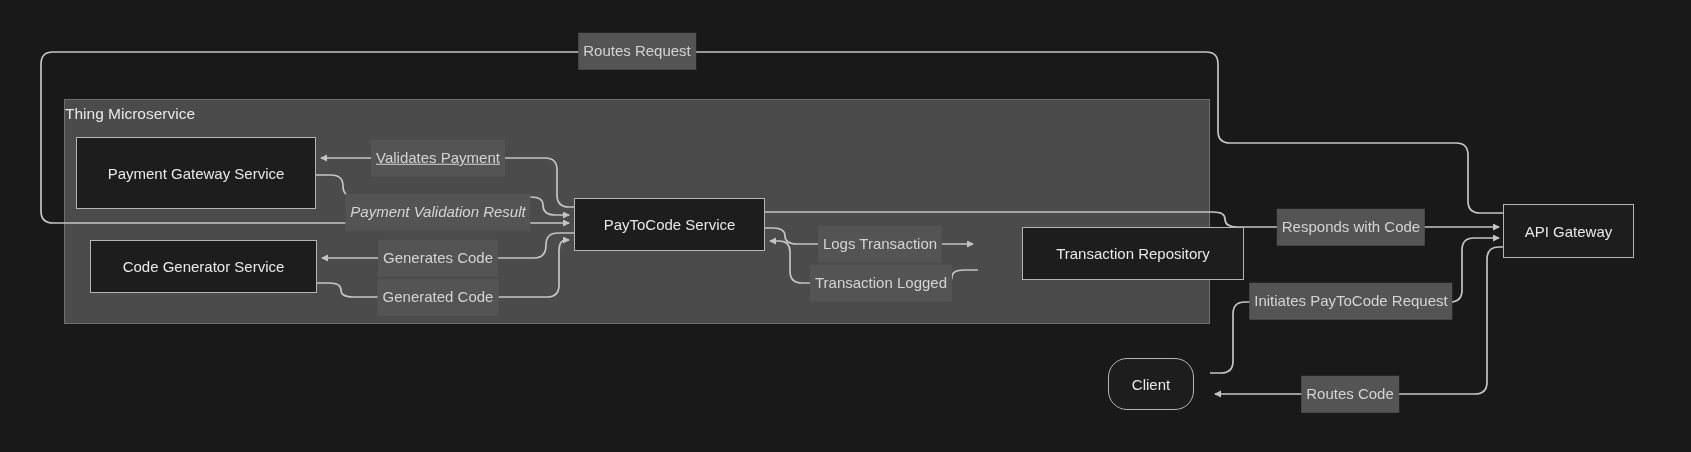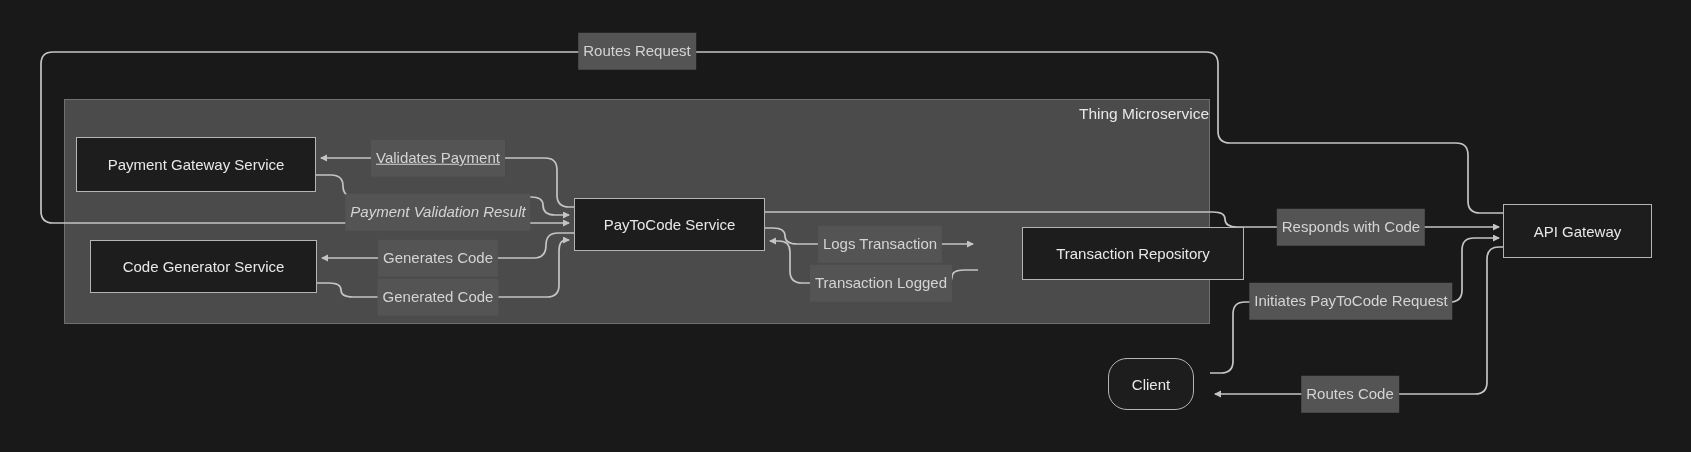--- a/index.html
+++ b/index.html
@@ -40,21 +40,21 @@
 
   .subgraph {
     position: absolute;
     background: var(--subgraph-fill);
     border: 1px solid var(--subgraph-border);
   }
   .subgraph-title {
     position: absolute;
     left: 0; right: 0;
     top: 5px;
-    text-align: right;
+    text-align: left;
     font-size: 15.5px;
     color: var(--title-text);
   }
 
   .node {
     position: absolute;
     background: var(--node-fill);
     border: 1.5px solid var(--node-border);
     color: var(--node-text);
     font-size: 15px;
@@ -96,25 +96,25 @@
     <path class="edge" marker-end="url(#arrow)" d="M316 175 L331 175 Q343 175 343 186 Q343 197 355 197 L531 197 Q543 197 543 205 Q543 215 555 215 L569 215"></path>
     <path class="edge" marker-end="url(#arrow)" d="M574 233 L558 233 Q546 233 546 245 Q546 258 534 258 L322 258"></path>
     <path class="edge" marker-end="url(#arrow)" d="M317 283 L329 283 Q341 283 341 290 Q341 297 353 297 L547 297 Q559 297 559 285 L559 251 Q559 240 566 240 L569 240"></path>
     <path class="edge" marker-end="url(#arrow)" d="M765 228 L773 228 Q785 228 785 236 Q785 244 797 244 L973 244"></path>
     <path class="edge" marker-end="url(#arrow)" d="M978 270 L964 270 Q952 270 952 277 Q952 283 940 283 L802 283 Q790 283 790 271 L790 252 Q790 241 779 241 L770 241"></path>
     <path class="edge" marker-end="url(#arrow)" d="M765 212 L1213 212 Q1225 212 1225 219 Q1225 227 1237 227 L1499 227"></path>
     <path class="edge" marker-end="url(#arrow)" d="M1210 373 L1221 373 Q1233 373 1233 361 L1233 314 Q1233 302 1245 302 L1450 302 Q1462 302 1462 290 L1462 250 Q1462 238 1474 238 L1499 238"></path>
     <path class="edge" marker-end="url(#arrow)" d="M1503 247 L1499 247 Q1487 247 1487 259 L1487 382 Q1487 394 1475 394 L1215 394"></path>
   </svg>
 
-  <div class="node" style="left:76px; top:137px; width:240px; height:55px;">Payment Gateway Service</div>
+  <div class="node" style="left:76px; top:137px; width:240px; height:72px;">Payment Gateway Service</div>
   <div class="node" style="left:574px; top:198px; width:191px; height:53px;">PayToCode Service</div>
   <div class="node" style="left:90px; top:240px; width:227px; height:53px;">Code Generator Service</div>
   <div class="node" style="left:978px; top:227px; width:222px; height:53px;margin-left:44px;">Transaction Repository</div>
-  <div class="node" style="left:1503px; top:204px; width:149px; height:54px;">API Gateway</div>
+  <div class="node" style="left:1503px; top:204px; width:131px; height:54px;">API Gateway</div>
   <div class="node" style="left:1108px; top:358px; width:86px; height:52px;border-radius:19px;">Client</div>
 
   <div class="edge-label" style="left:637px; top:51px;">Routes Request</div>
   <div class="edge-label" style="left:438px; top:158px;text-decoration:underline;">Validates Payment</div>
   <div class="edge-label" style="left:438px; top:212px;font-style:italic;">Payment Validation Result</div>
   <div class="edge-label" style="left:438px; top:258px;">Generates Code</div>
   <div class="edge-label" style="left:438px; top:297px;">Generated Code</div>
   <div class="edge-label" style="left:880px; top:244px;">Logs Transaction</div>
   <div class="edge-label" style="left:881px; top:283px;">Transaction Logged</div>
   <div class="edge-label" style="left:1351px; top:227px;">Responds with Code</div>

